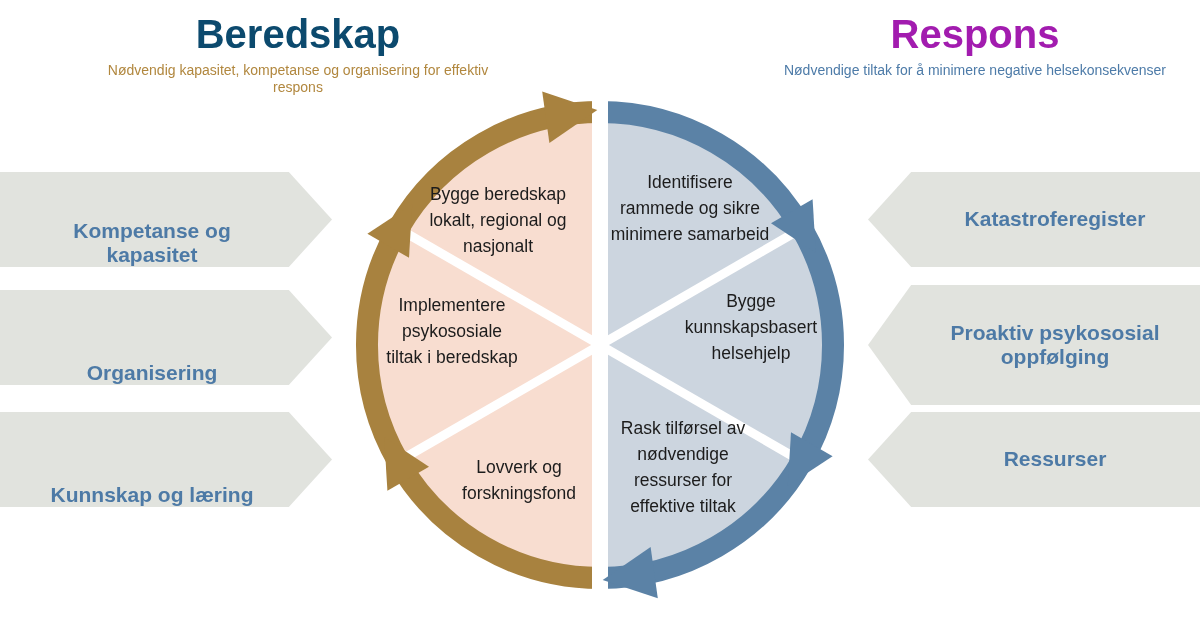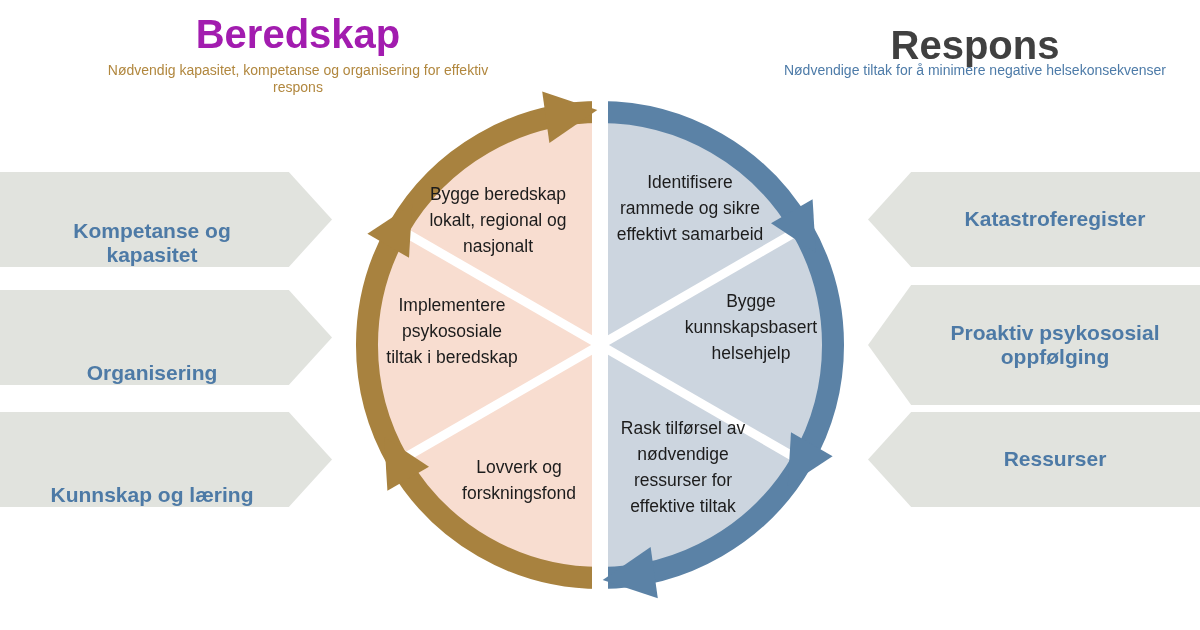--- a/index.html
+++ b/index.html
@@ -2,22 +2,22 @@
 <html><head>
 <meta charset="utf-8">
 <style>
   html,body{margin:0;padding:0;background:#ffffff;}
   .stage{
     position:relative;width:1200px;height:630px;overflow:hidden;background:#ffffff;
     font-family:"Liberation Sans",sans-serif;
   }
   
   .panel-title{position:absolute;width:400px;text-align:center;font-size:40px;font-weight:700;letter-spacing:0;}
-  .panel-title.gold{left:98px;top:12px;color:#a21caf;}
-  .panel-title.blue{left:775px;top:12px;color:#404040;margin-top:11px;}
+  .panel-title.gold{left:98px;top:12px;color:#0c4a6e;}
+  .panel-title.blue{left:775px;top:12px;color:#a21caf;}
   .panel-subtitle{position:absolute;width:400px;text-align:center;font-size:14px;line-height:1.22;font-weight:400;}
   .panel-subtitle.gold{left:98px;top:62px;color:#b1873e;}
   .panel-subtitle.blue{left:775px;top:62px;color:#4d7ba8;}
   
   .side-arrow{
     position:absolute;width:332px;height:95px;background:#e1e3de;
     display:flex;align-items:center;justify-content:center;
     color:#4d7aa6;font-size:21px;font-weight:700;text-align:center;line-height:1.15;
   }
   .side-arrow.left{left:0;clip-path:polygon(0 0,87% 0,100% 50%,87% 100%,0 100%);padding-right:28px;box-sizing:border-box;align-items:flex-end;}
@@ -106,21 +106,21 @@
   </svg>
 
   <div class="seg-label seg-bygge">
     <div>Bygge beredskap</div>
     <div>lokalt, regional og</div>
     <div>nasjonalt</div>
   </div>
   <div class="seg-label seg-identifisere">
     <div>Identifisere</div>
     <div>rammede og sikre</div>
-    <div>effektivt  samarbeid</div>
+    <div>minimere  samarbeid</div>
   </div>
   <div class="seg-label seg-implementere">
     <div>Implementere</div>
     <div>psykososiale</div>
     <div>tiltak i beredskap</div>
   </div>
   <div class="seg-label seg-sikre">
     <div>Bygge</div>
     <div>kunnskapsbasert</div>
     <div>helsehjelp</div>

